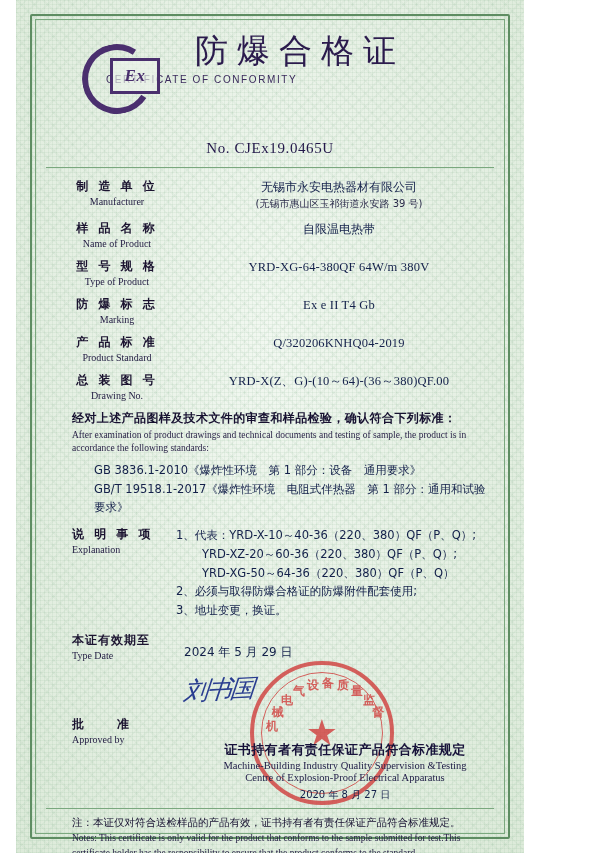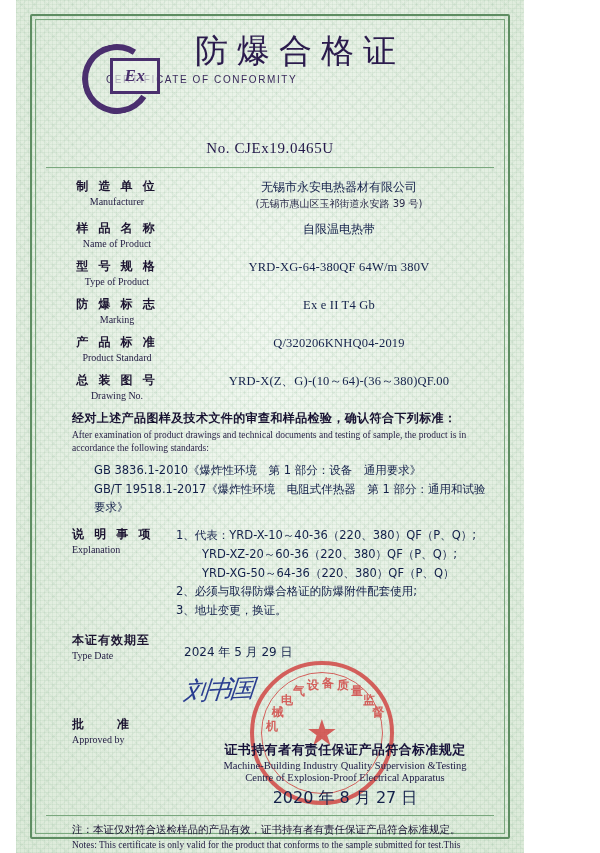--- a/index.html
+++ b/index.html
@@ -320,21 +320,21 @@
     letter-spacing: 0.4px;
   }
   .issuer .org-en1, .issuer .org-en2 {
     font-family: "Liberation Serif", serif;
     font-size: 10.5px;
     color: #23204a;
     margin-top: 1px;
   }
   .issuer .issue-date {
     font-family: "DejaVu Sans", sans-serif;
-    font-size: 16px;
+    font-size: 10px;
     color: #13204a;
     margin-top: 5px;
   }
 
   
   .notes {
     margin-top: 6px;
     padding-left: 26px;
     padding-right: 10px;
   }

